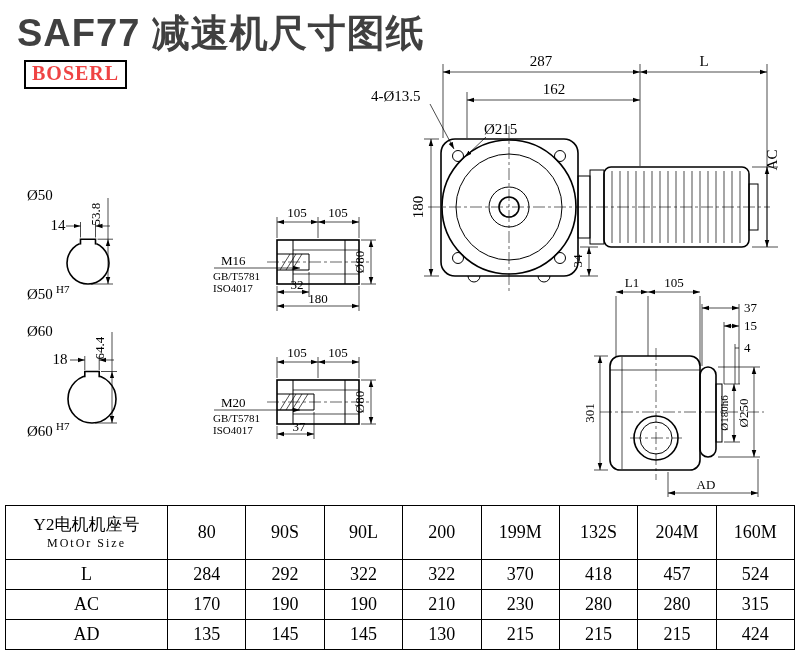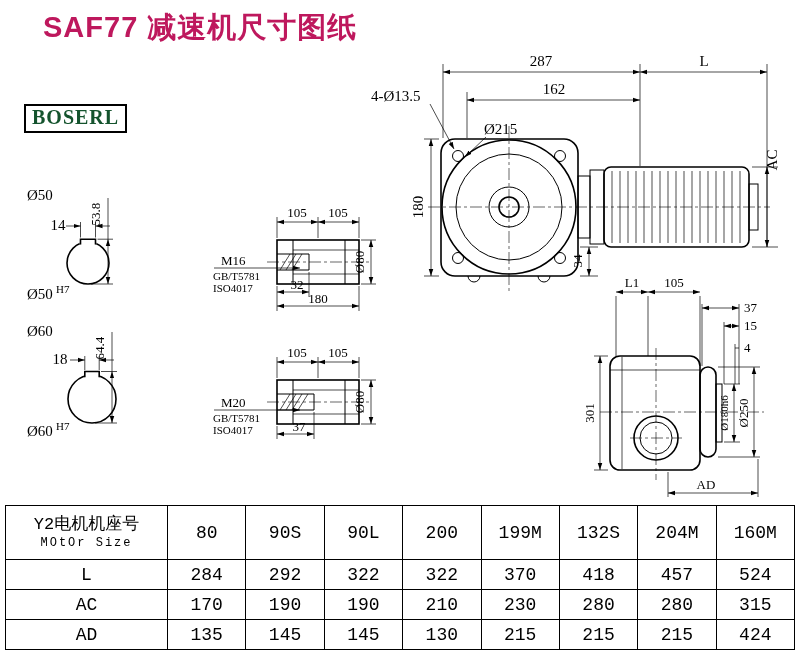--- a/index.html
+++ b/index.html
@@ -1,36 +1,36 @@
 <!DOCTYPE html>
 <html><head>
 <meta charset="utf-8">
 <style>
   * { margin:0; padding:0; box-sizing:border-box; }
   html,body { background:#fff; }
   body { width:800px; height:654px; font-family:"Liberation Sans","DejaVu Sans",sans-serif; }
   .page { position:relative; width:800px; height:654px; background:#fff; overflow:hidden; }
-  .title { position:absolute; left:43px; top:8px; font-size:29px; font-weight:bold; color:#be185d;
+  .title { position:absolute; left:17px; top:8px; font-size:38px; font-weight:bold; color:#404040;
            font-family:"Liberation Sans","DejaVu Sans",sans-serif; letter-spacing:1px; }
-  .logo { position:absolute; left:24px; top:60px; border:2px solid #000; color:#14532d;
+  .logo { position:absolute; left:24px; top:60px; border:2px solid #000; color:#ef4444;
           font-family:"Liberation Serif","DejaVu Serif",serif; font-weight:bold; font-size:20px;
-          padding:0 6px 2px 6px; letter-spacing:1px; background:#fff;margin-top:44px; }
+          padding:0 6px 2px 6px; letter-spacing:1px; background:#fff; }
   svg.drawing { position:absolute; left:0; top:0; }
   svg .ln { stroke:#000; stroke-width:1; fill:none; }
   svg .tk { stroke:#000; stroke-width:1.6; fill:none; }
   svg .tn { stroke:#000; stroke-width:0.7; fill:none; }
   svg .cl { stroke:#000; stroke-width:0.6; fill:none; stroke-dasharray:12 3 3 3; }
   svg .wh { fill:#fff; stroke:none; }
   svg text { fill:#000; font-family:"Liberation Serif","DejaVu Serif",serif; font-size:14px; }
   svg text.big { font-size:15px; }
   svg text.md  { font-size:13px; }
   svg text.sm  { font-size:11px; }
   .dimtable { position:absolute; left:5px; top:505px; width:790px; border-collapse:collapse; table-layout:fixed; background:#fff; }
   .dimtable td { border:1px solid #000; text-align:center; vertical-align:middle; color:#000;
-                 font-family:Liberation Mono, monospace; font-size:18px; height:30px; padding:0; }
+                 font-family:Liberation Serif, serif; font-size:18px; height:30px; padding:0; }
   .dimtable td.hd { height:54px; }
   .hd-cn { font-size:17px; line-height:1.3; }
   .hd-en { font-size:12px; letter-spacing:2px; line-height:1.2; }
 </style>
 </head>
 <body>
 
 <div class="page">
 
   <div class="title">SAF77 减速机尺寸图纸</div>

